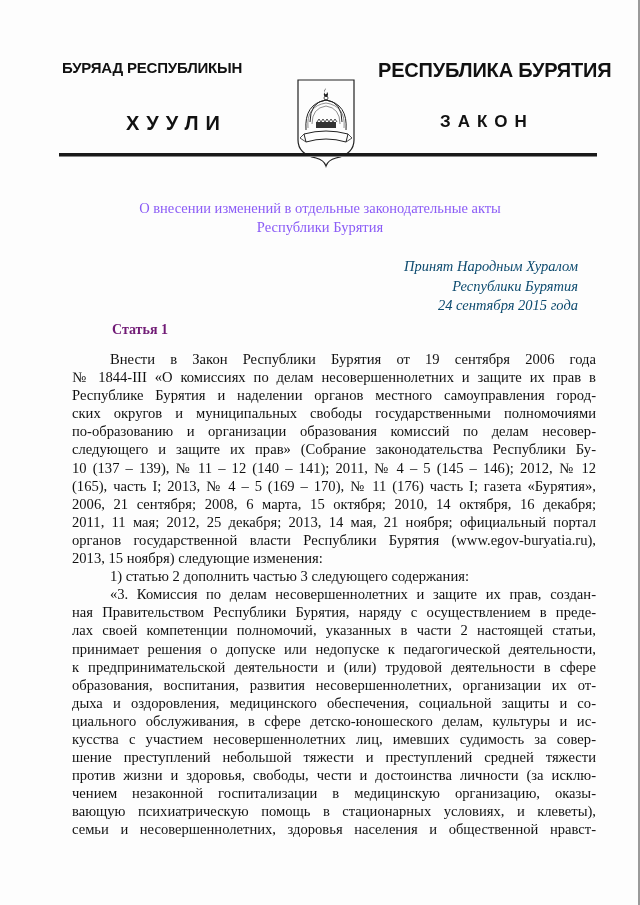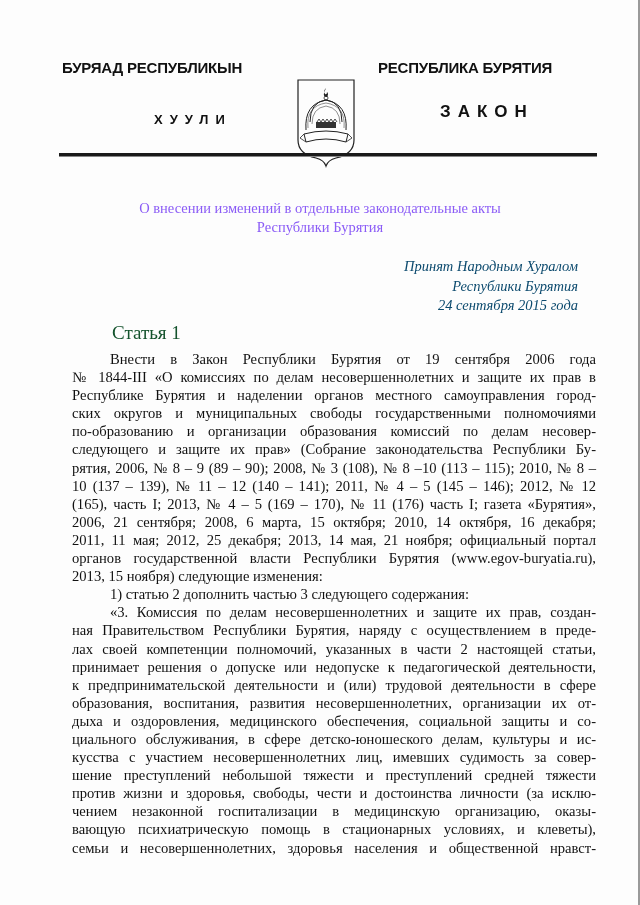--- a/index.html
+++ b/index.html
@@ -31,23 +31,23 @@
       background: #9a9a9a;
     }
     .hdr-text {
       position: absolute;
       font-family: "Liberation Sans", sans-serif;
       font-weight: bold;
       color: #111;
       white-space: nowrap;
     }
     .hdr-left-top { left: 62px; top: 59px; font-size: 15px; letter-spacing: -0.2px; }
-    .hdr-right-top { left: 378px; top: 59px; font-size: 15px; letter-spacing: -0.2px; }
-    .hdr-left-bottom { left: 126px; top: 112px; font-size: 13px; letter-spacing: 7px; margin-left: 28px; }
-    .hdr-right-bottom { left: 440px; top: 102px; font-size: 17px; letter-spacing: 7px; }
+    .hdr-right-top { left: 378px; top: 59px; font-size: 20px; letter-spacing: -0.2px; }
+    .hdr-left-bottom { left: 126px; top: 112px; font-size: 20px; letter-spacing: 7px; }
+    .hdr-right-bottom { left: 440px; top: 112px; font-size: 17px; letter-spacing: 7px; }
     .emblem {
       position: absolute;
       left: 296px;
       top: 78px;
       width: 60px;
       height: 90px;
     }
     .rule {
       position: absolute;
       left: 59px;
@@ -80,23 +80,23 @@
       line-height: 19.5px;
       text-align: right;
       color: #0c4a6e;
     }
     .adopted span { display: block; }
     .article-head {
       position: absolute;
       left: 112px;
       top: 322px;
       font-family: "Liberation Serif", serif;
-      font-weight: normal;
-      font-size: 19px;
-      color: #14532d;
+      font-weight: bold;
+      font-size: 14px;
+      color: #701a75;
     }
     .body-text {
       position: absolute;
       left: 72px;
       top: 350px;
       width: 524px;
       font-family: "Liberation Serif", serif;
       font-size: 14.6px;
       line-height: 18.1px;
       color: #111;
@@ -151,21 +151,20 @@
 
   <div class="article-head">Статья 1</div>
 
   <div class="body-text">
     <span class="ln indent">Внести в Закон Республики Бурятия от 19 сентября 2006 года</span>
     <span class="ln">№ 1844-III «О комиссиях по делам несовершеннолетних и защите их прав в</span>
     <span class="ln">Республике Бурятия и наделении органов местного самоуправления город-</span>
     <span class="ln">ских округов и муниципальных свободы государственными полномочиями</span>
     <span class="ln">по-образованию и организации образования комиссий по делам несовер-</span>
     <span class="ln">следующего и защите их прав» (Собрание законодательства Республики Бу-</span>
-    <span class="ln">рятия, 2006, № 8 – 9 (89 – 90); 2008, № 3 (108), № 8 –10 (113 – 115); 2010, № 8 –</span>
     <span class="ln">10 (137 – 139), № 11 – 12 (140 – 141); 2011, № 4 – 5 (145 – 146); 2012, № 12</span>
     <span class="ln">(165), часть I; 2013, № 4 – 5 (169 – 170), № 11 (176) часть I; газета «Бурятия»,</span>
     <span class="ln">2006, 21 сентября; 2008, 6 марта, 15 октября; 2010, 14 октября, 16 декабря;</span>
     <span class="ln">2011, 11 мая; 2012, 25 декабря; 2013, 14 мая, 21 ноября; официальный портал</span>
     <span class="ln">органов государственной власти Республики Бурятия (www.egov-buryatia.ru),</span>
     <span class="ln last">2013, 15 ноября) следующие изменения:</span>
     <span class="ln indent last">1) статью 2 дополнить частью 3 следующего содержания:</span>
     <span class="ln indent">«3. Комиссия по делам несовершеннолетних и защите их прав, создан-</span>
     <span class="ln">ная Правительством Республики Бурятия, наряду с осуществлением в преде-</span>
     <span class="ln">лах своей компетенции полномочий, указанных в части 2 настоящей статьи,</span>

